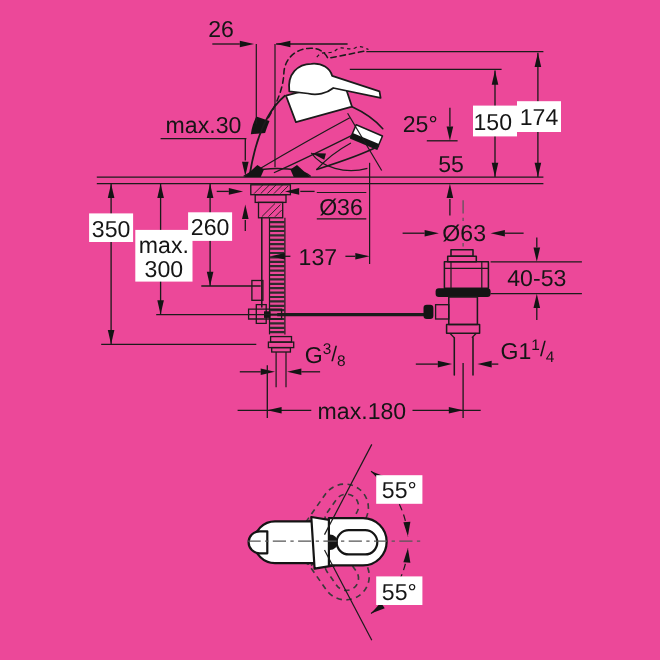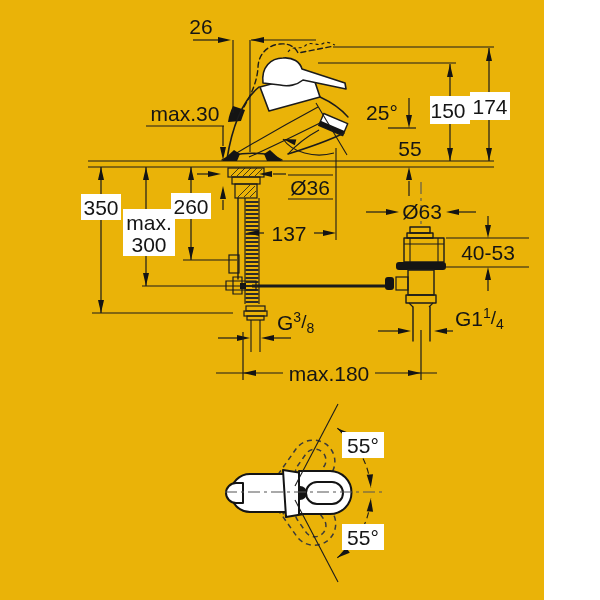--- a/index.html
+++ b/index.html
@@ -1,16 +1,16 @@
 <!DOCTYPE html>
 <html><head>
 <meta charset="utf-8">
 <style>
   html,body{margin:0;padding:0;background:#fff;width:600px;height:600px;overflow:hidden}
-  .stage{position:relative;width:544px;height:600px;background:#eab308}
+  .stage{position:relative;width:600px;height:600px;background:#ec4899}
   svg{position:absolute;left:0;top:0}
   .t{font-family:"Liberation Sans",sans-serif;font-size:21px;fill:#151515}
   .ts{font-family:"Liberation Sans",sans-serif;font-size:14px;fill:#151515}
   .ln{stroke:#1b1b1b;stroke-width:1.2;fill:none}
   .ln16{stroke:#1b1b1b;stroke-width:1.6;fill:none;stroke-linejoin:round;stroke-linecap:round}
   .ln14{stroke:#1b1b1b;stroke-width:1.4;fill:none;stroke-linejoin:round;stroke-linecap:round}
   .ln11{stroke:#1b1b1b;stroke-width:1.1;fill:none}
   .fillw{fill:#ffffff}
   .dk{fill:#141414;stroke:none}
   .ah{fill:#141414;stroke:none}

